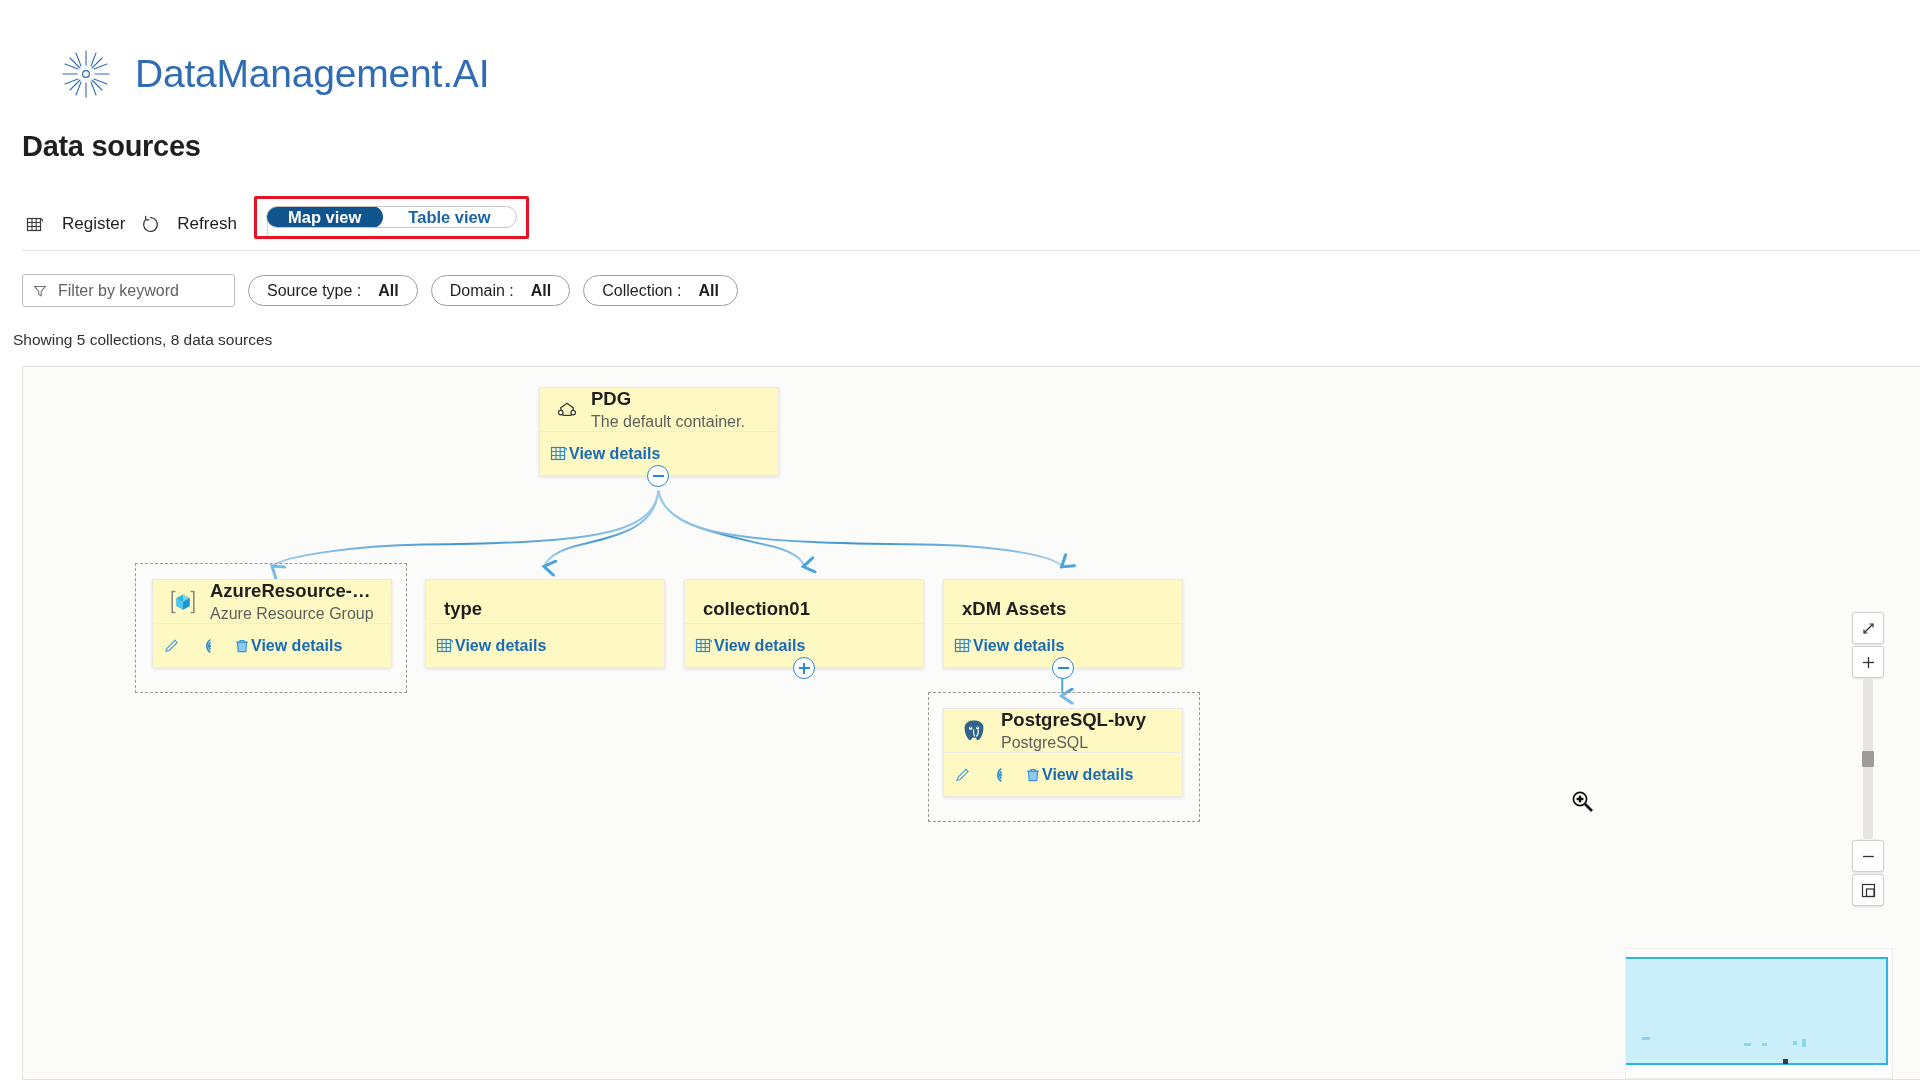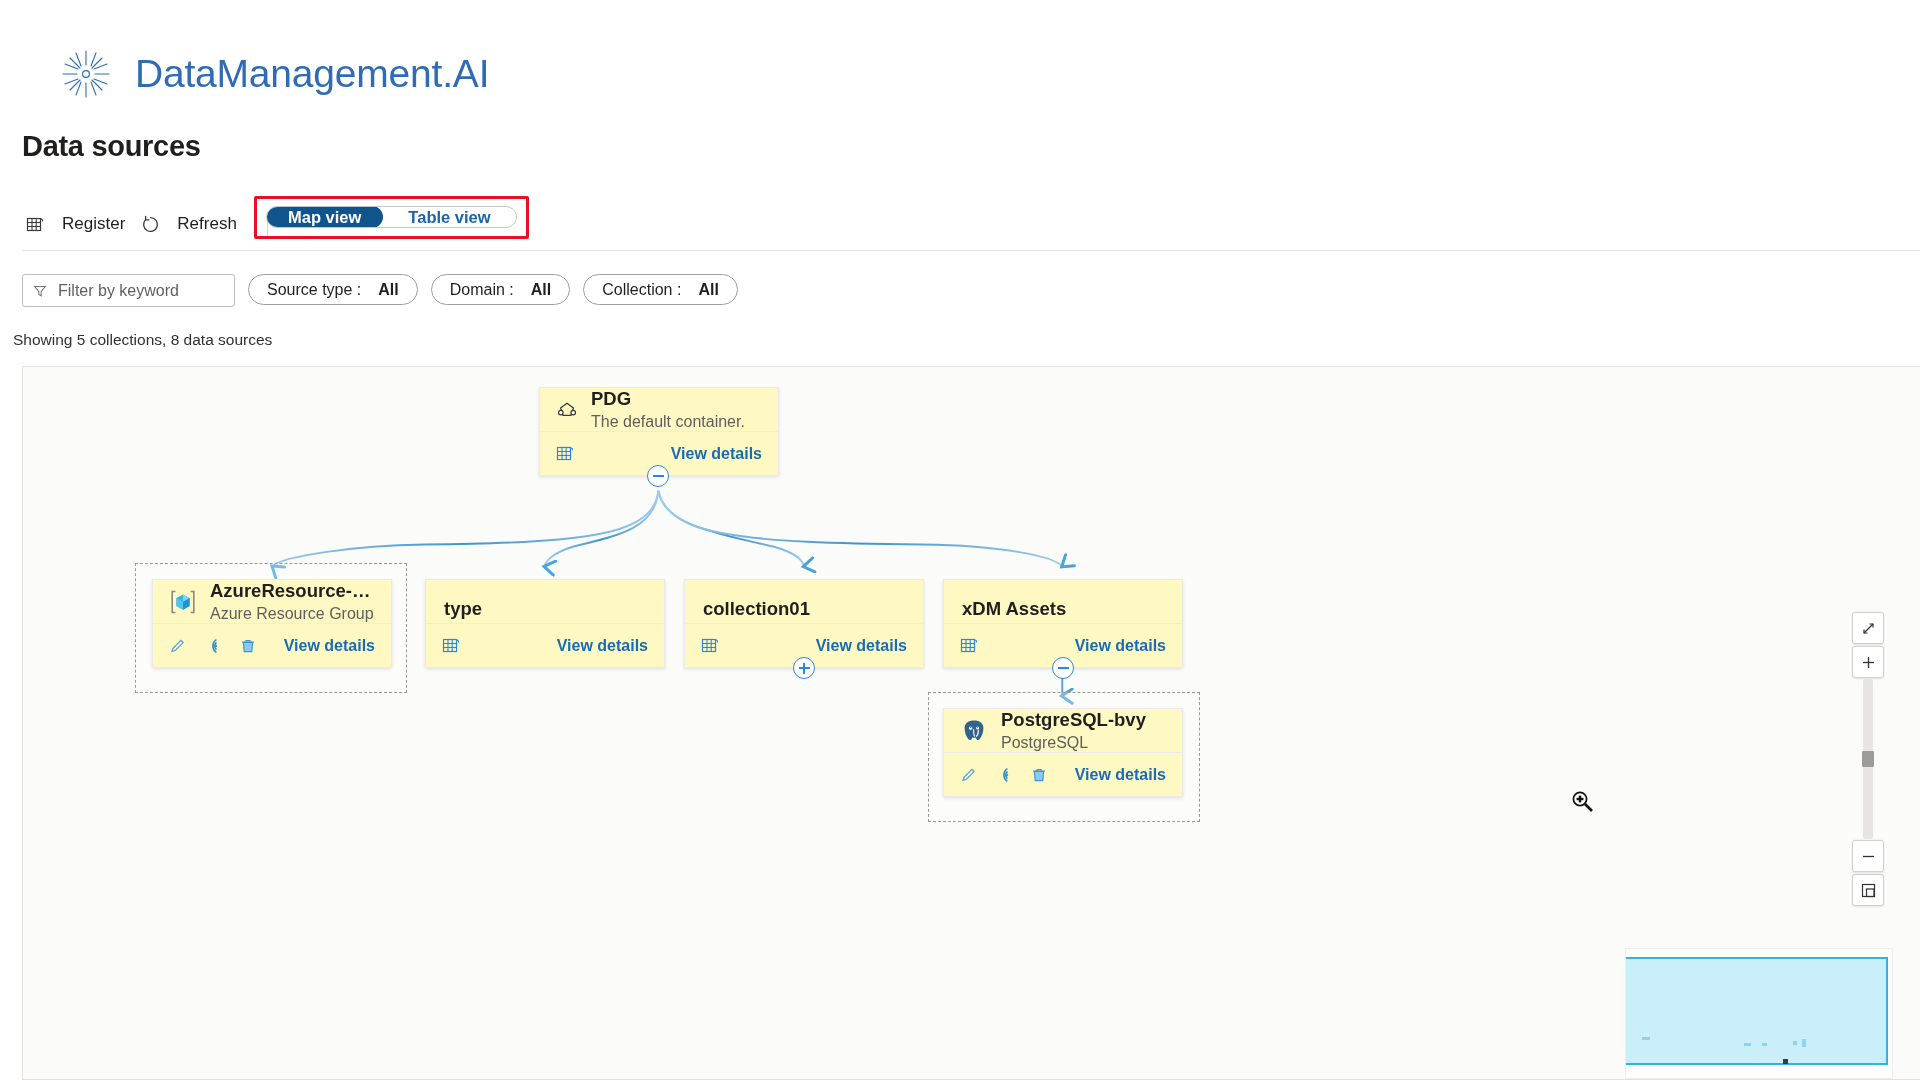--- a/index.html
+++ b/index.html
@@ -69,21 +69,21 @@
 
   
   #cmd-divider {
     position:absolute; left:22px; top:250px; width:1898px; height:1px;
     background:#e6e4e2;
   }
 
   
   #filter-row {
     position:absolute; left:22px; top:274px;
-    display:flex; gap:13px;
+    display:flex; align-items:center; gap:13px;
   }
   #keyword-box {
     display:flex; align-items:center; gap:9px;
     width:213px; height:33px; padding:0 10px;
     border:1px solid #bfbdbb; border-radius:3px; background:#fff;
   }
   #keyword-box input {
     border:none; outline:none; background:transparent;
     font-size:16px; color:#3b3a39; width:100%;
     font-family:"Liberation Sans", sans-serif;
@@ -131,22 +131,22 @@
   .card-body.no-icon { padding-left:18px; align-items:flex-start; padding-top:18px; }
   .card-text { display:flex; flex-direction:column; gap:3px; min-width:0; }
   .card-title {
     font-size:18.5px; font-weight:700; color:#201f1e;
     white-space:nowrap; overflow:hidden; text-overflow:ellipsis;
   }
   .card-sub { font-size:16px; color:#605e5c; white-space:nowrap; }
   .card-footer {
     height:44px; flex:0 0 44px;
     border-top:1px solid #eeecea;
-    display:flex; align-items:center; justify-content:space-between;
-    padding:0 16px;
+    display:flex; align-items:center; justify-content:flex-start;
+    padding:0 10px;
   }
   .footer-icons { display:flex; align-items:center; gap:17px; }
   .view-details {
     font-size:16px; font-weight:700; color:#1a6bb5; cursor:pointer;
     white-space:nowrap;
   }
 
   
   .handle {
     position:absolute; width:22px; height:22px;

